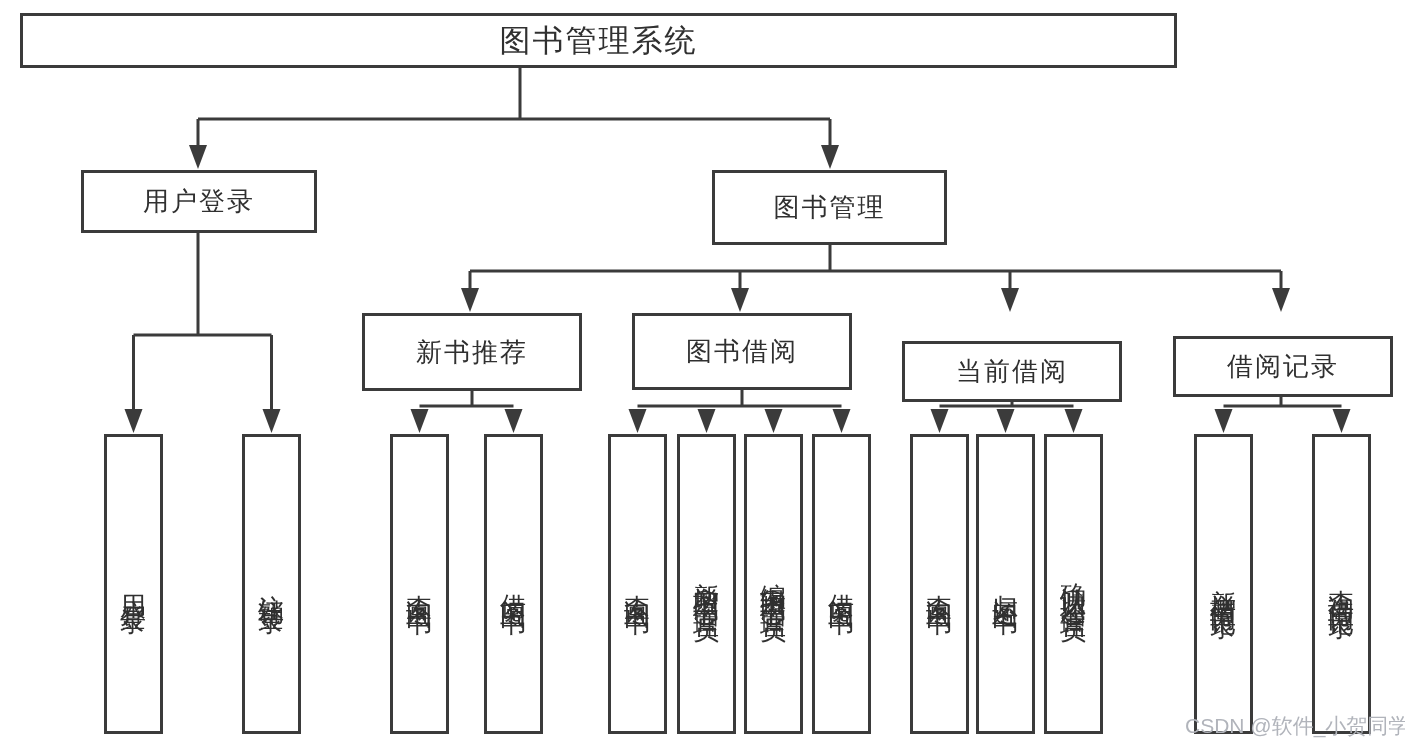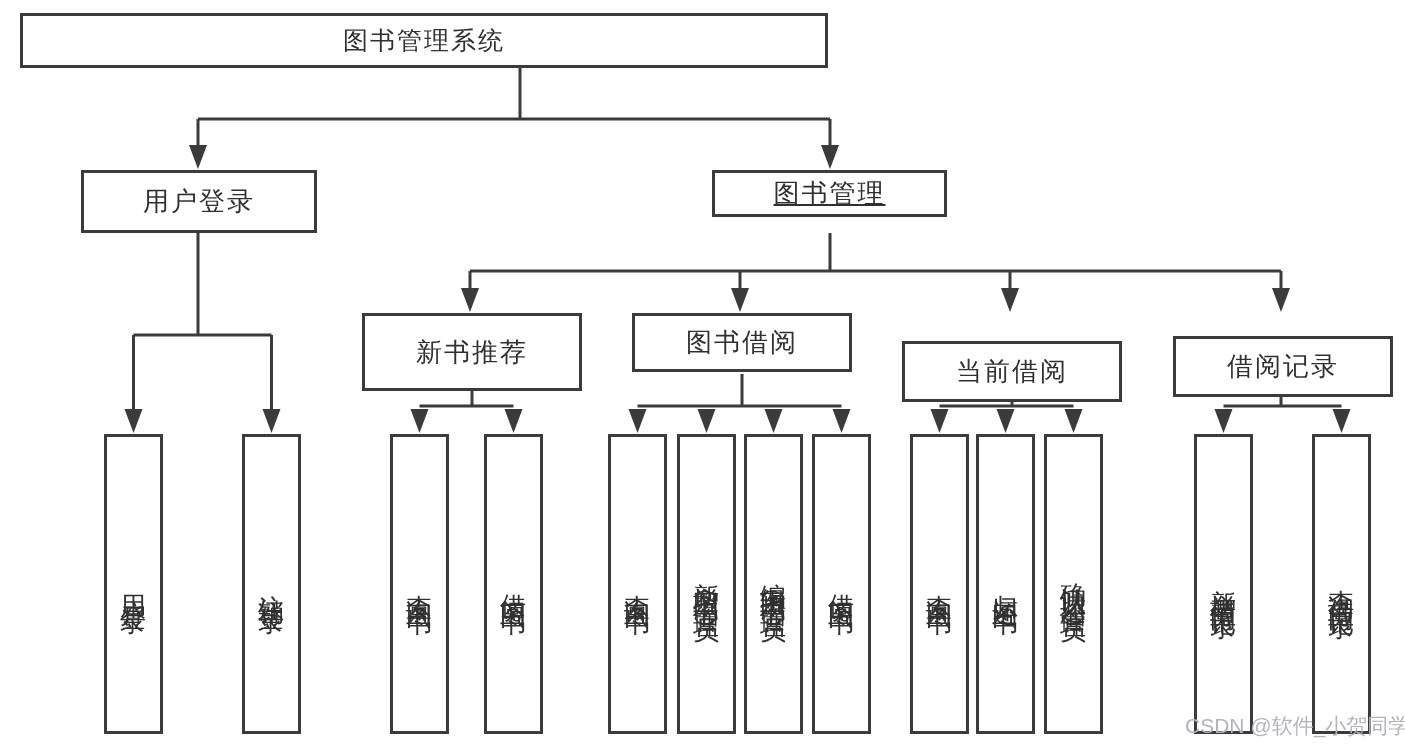--- a/index.html
+++ b/index.html
@@ -24,25 +24,25 @@
   }
   .h-box{font-size:26px;letter-spacing:2px;white-space:nowrap;}
   .v-box{
     writing-mode:vertical-rl;
     text-orientation:mixed;
     font-size:26px;
     letter-spacing:5px;
     line-height:1;
   }
   
-  #n-root        {left:20px;  top:13px;  width:808px; height:55px; font-size:25px;}
+  #n-root        {left:20px;  top:13px;  width:1157px; height:55px; font-size:31px;}
   #n-user-login  {left:81px;  top:170px; width:236px;  height:63px;}
-  #n-book-mgmt   {left:712px; top:170px; width:235px;  height:47px;text-decoration:underline;}
+  #n-book-mgmt   {left:712px; top:170px; width:235px;  height:75px;}
   #n-new-book    {left:362px; top:313px; width:220px;  height:78px;}
-  #n-book-borrow {left:632px; top:313px; width:220px;  height:59px;}
+  #n-book-borrow {left:632px; top:313px; width:220px;  height:77px;}
   #n-cur-borrow  {left:902px; top:313px; width:220px;  height:61px;margin-top:28px;}
   #n-records     {left:1173px;top:313px; width:220px;  height:61px;margin-top:23px;}
   .leaf{top:434px;width:59px;height:300px;}
   #l-a1{left:104px;}  #l-a2{left:242px;}
   #l-b1{left:390px;}  #l-b2{left:484px;}
   #l-c1{left:608px;}  #l-c2{left:677px;} #l-c3{left:744px;} #l-c4{left:812px;}
   #l-d1{left:910px;}  #l-d2{left:976px;} #l-d3{left:1044px;}
   #l-e1{left:1194px;} #l-e2{left:1312px;}
   #watermark{
     position:absolute;

